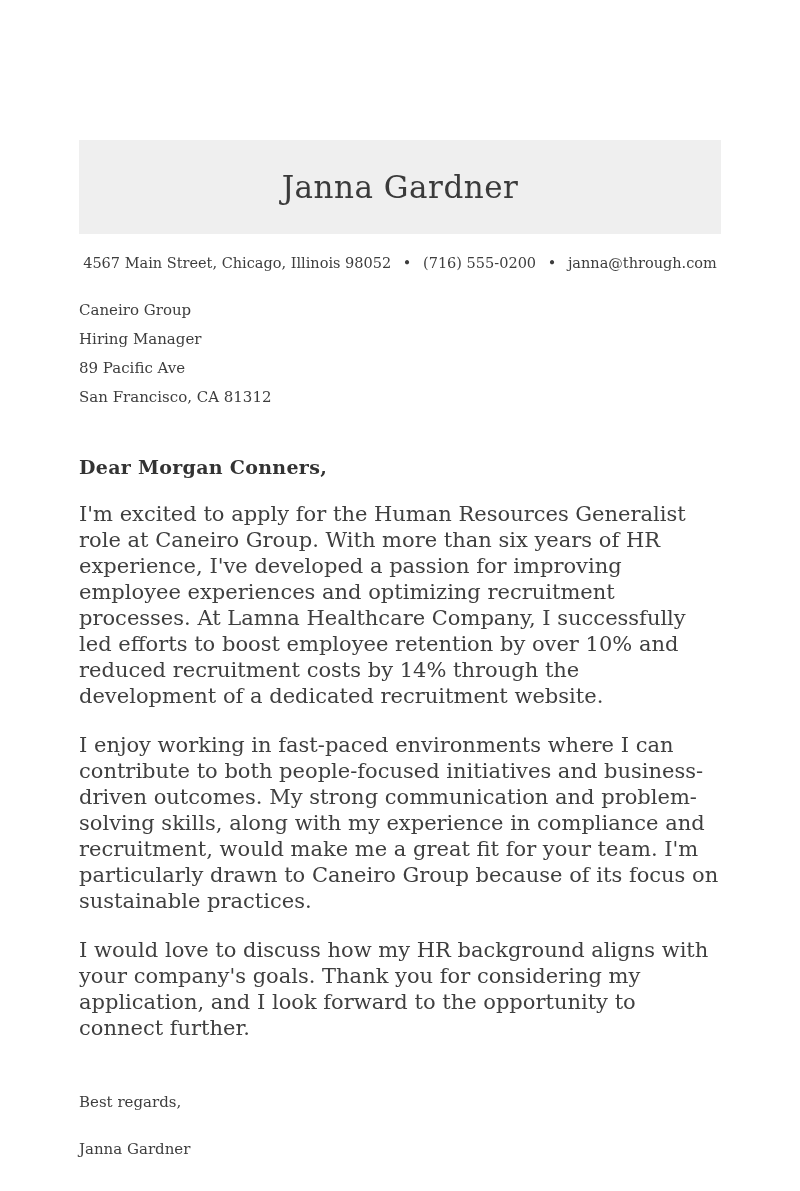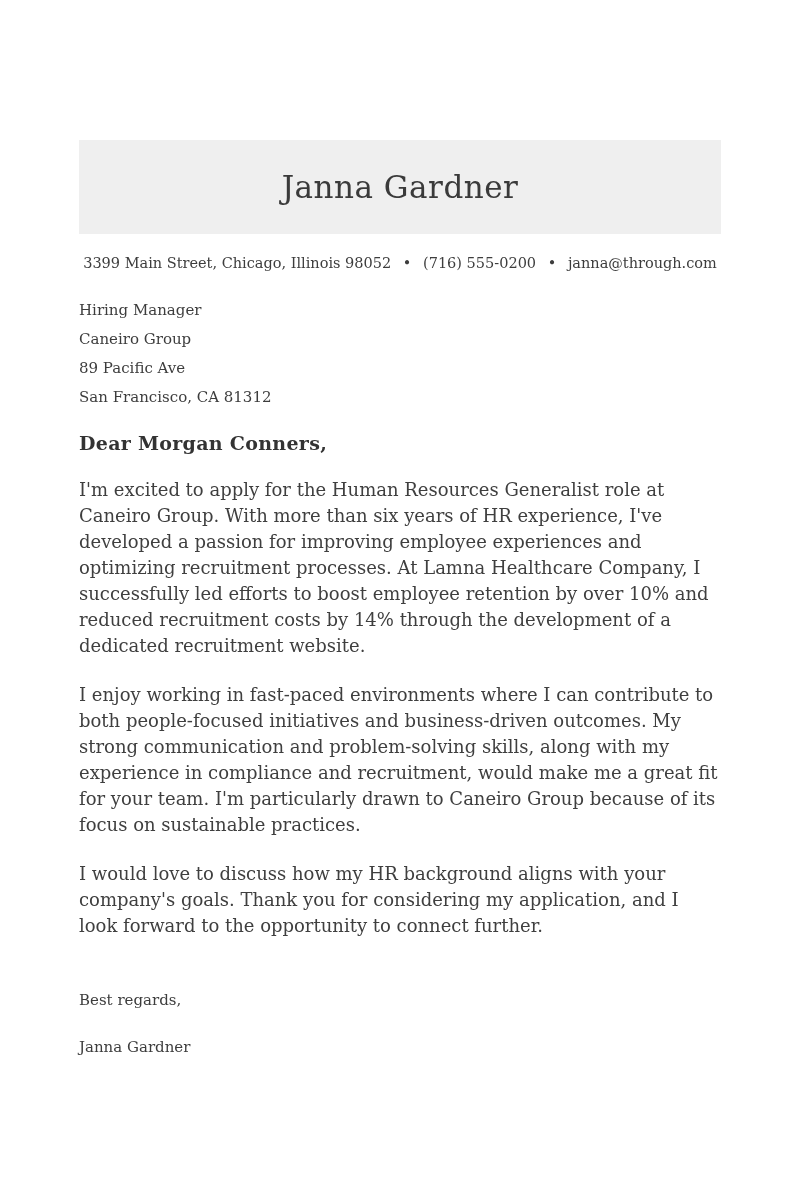--- a/index.html
+++ b/index.html
@@ -52,29 +52,29 @@
     letter-spacing: 1px;
     color: #3a3a3a;
   }
   .recipient {
     margin-top: 25px;
     font-size: 15px;
     line-height: 29px;
     color: #3d3d3d;
   }
   .salutation {
-    margin-top: 20px;
+    margin-top: 44px;
     font-size: 19px;
     font-weight: 700;
     color: #333333;
     letter-spacing: 0.3px;
   }
   .para {
     margin: 23px 0 0 0;
-    font-size: 18px;
+    font-size: 21px;
     line-height: 26px;
     color: #3f3f3f;
     text-align: left;
   }
   .closing {
     margin-top: 52px;
     font-size: 15px;
     color: #3d3d3d;
   }
   .signature {
@@ -86,33 +86,33 @@
 </head>
 <body>
 
 <div class="page">
 
   <header class="name-header">
     <h1>Janna Gardner</h1>
   </header>
 
   <div class="contact">
-    <span>3399 Main Street, Chicago, Illinois 98052</span>
+    <span>4567 Main Street, Chicago, Illinois 98052</span>
     <span class="sep">•</span>
     <span>(716) 555-0200</span>
     <span class="sep">•</span>
     <span>janna@through.com</span>
   </div>
 
   <div class="content">
 
 
     <div class="recipient">
+      <div>Caneiro Group</div>
       <div>Hiring Manager</div>
-      <div>Caneiro Group</div>
       <div>89 Pacific Ave</div>
       <div>San Francisco, CA 81312</div>
     </div>
 
     <div class="salutation">Dear Morgan Conners,</div>
 
     <p class="para">I'm excited to apply for the Human Resources Generalist role at Caneiro Group. With more than six years of HR experience, I've developed a passion for improving employee experiences and optimizing recruitment processes. At Lamna Healthcare Company, I successfully led efforts to boost employee retention by over 10% and reduced recruitment costs by 14% through the development of a dedicated recruitment website.</p>
 
     <p class="para">I enjoy working in fast-paced environments where I can contribute to both people-focused initiatives and business-driven outcomes. My strong communication and problem-solving skills, along with my experience in compliance and recruitment, would make me a great fit for your team. I'm particularly drawn to Caneiro Group because of its focus on sustainable practices.</p>
 

